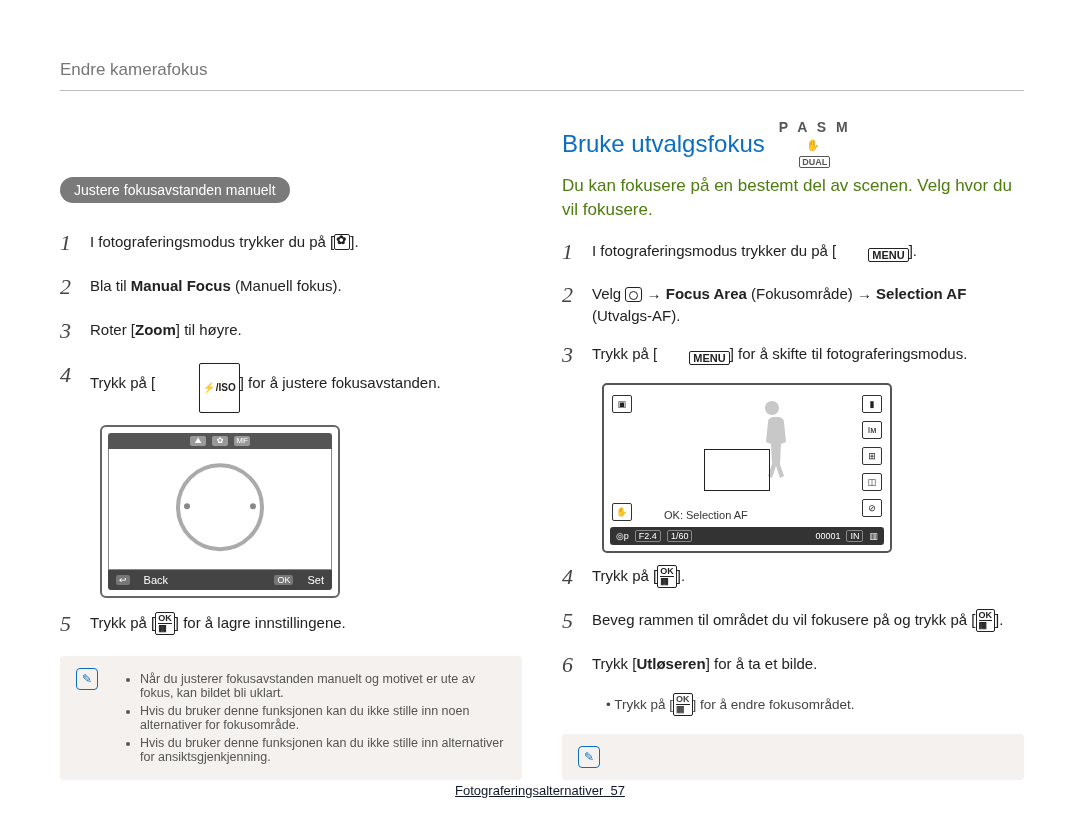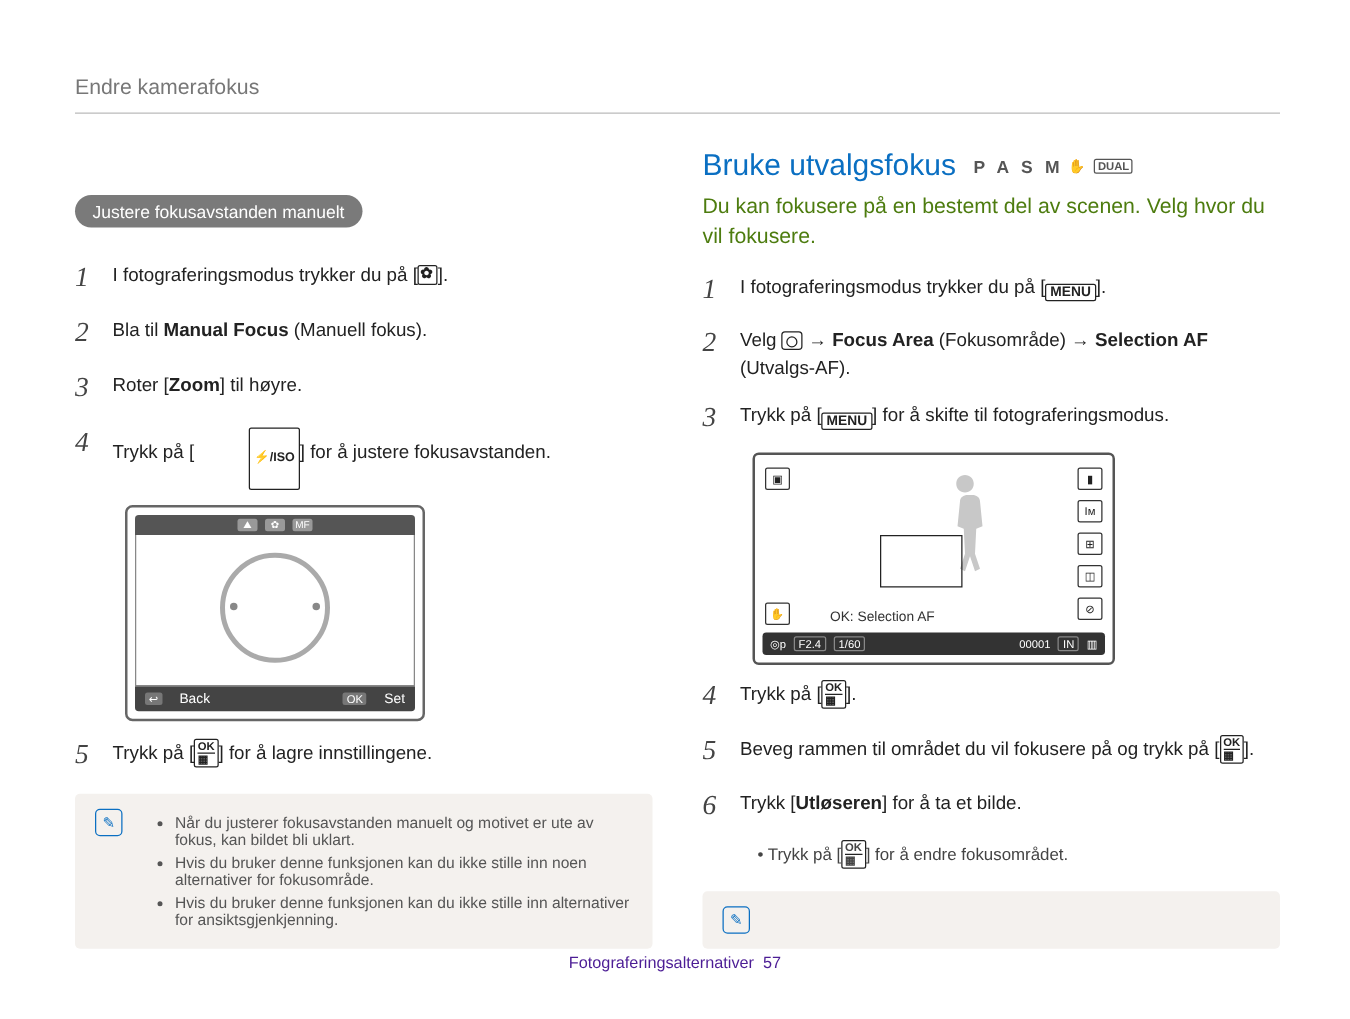--- a/index.html
+++ b/index.html
@@ -77,21 +77,21 @@
     line-height: 12px;
     padding: 0 2px;
     font-weight: 700;
     background: #fff;
   }
   .flower-icon { width: 14px; height: 14px; position: relative; padding:0; }
   .flower-icon::after { content: "✿"; position:absolute; left:1px; top:-1px; font-size:12px; }
   .flash-iso { padding: 18px 3px; margin-left: 44px; }
   .okbox { font-size: 9px; padding: 1px 2px; line-height: 9px; }
   .okbox div:first-child { border-bottom: 1px solid #222; }
-  .menu-box { padding: 0 3px; font-size: 11px; }
+  .menu-box { padding: 0 3px; font-size: 11px; margin-left: 32px; }
   .cam-icon { border-radius: 3px; position: relative; width: 15px; height: 13px; padding:0; }
   .cam-icon::before { content:""; position:absolute; left:3px; top:3px; width:7px; height:7px; border:1px solid #222; border-radius:50%; }
 
   .diagram {
     width: 240px;
     margin: 10px 0 10px 40px;
     border: 2px solid #666;
     border-radius: 6px;
     padding: 6px;
     box-sizing: border-box;
@@ -151,21 +151,21 @@
 
   .sec-title {
     color: #0a6fc2;
     font-size: 24px;
     font-weight: 400;
     display:flex;
     align-items:center;
     gap: 14px;
     margin: 0 0 6px 0;
   }
-  .modes { font-size: 14px; color:#555; letter-spacing: 3px; font-weight:700; display:flex; align-items:center; gap:4px; }
+  .modes { font-size: 14px; color:#555; letter-spacing: 3px; font-weight:700; display:flex; align-items:center; gap:4px;flex-direction:column; }
   .dual-chip { font-size:9px; letter-spacing:0; border:1px solid #555; border-radius:2px; padding:0 2px; }
   .intro { font-size: 17px; color:#4d7c0f; margin-bottom: 14px; line-height: 1.4; }
 
   .camera-view {
     width: 290px; margin: 8px 0 8px 40px;
     border: 2px solid #555; border-radius: 5px;
     background: #fff; position:relative; height: 170px;
     box-sizing: border-box;
   }
   .cv-scene { position:absolute; inset:10px 34px 34px 10px; }
@@ -192,21 +192,21 @@
   .cv-bar .spacer { flex:1; }
   .cv-bar .chip { border:1px solid #888; border-radius:2px; padding:0 3px; }
 
   .sub-bullet { font-size: 13.5px; color:#444; padding-left: 44px; }
   .sub-bullet::before { content:"• "; }
 
   .footer {
     position:absolute;
     bottom: 18px;
     left:0; right:0;
-    text-align:center; font-size:13px; color:#4c1d95;
+    text-align:center; font-size:13px; color:#0f172a;text-decoration:underline;
   }
 </style>
 </head>
 <body>
 
 <div class="page">
   <div class="header">Endre kamerafokus</div>
 
   <div class="columns">
 

